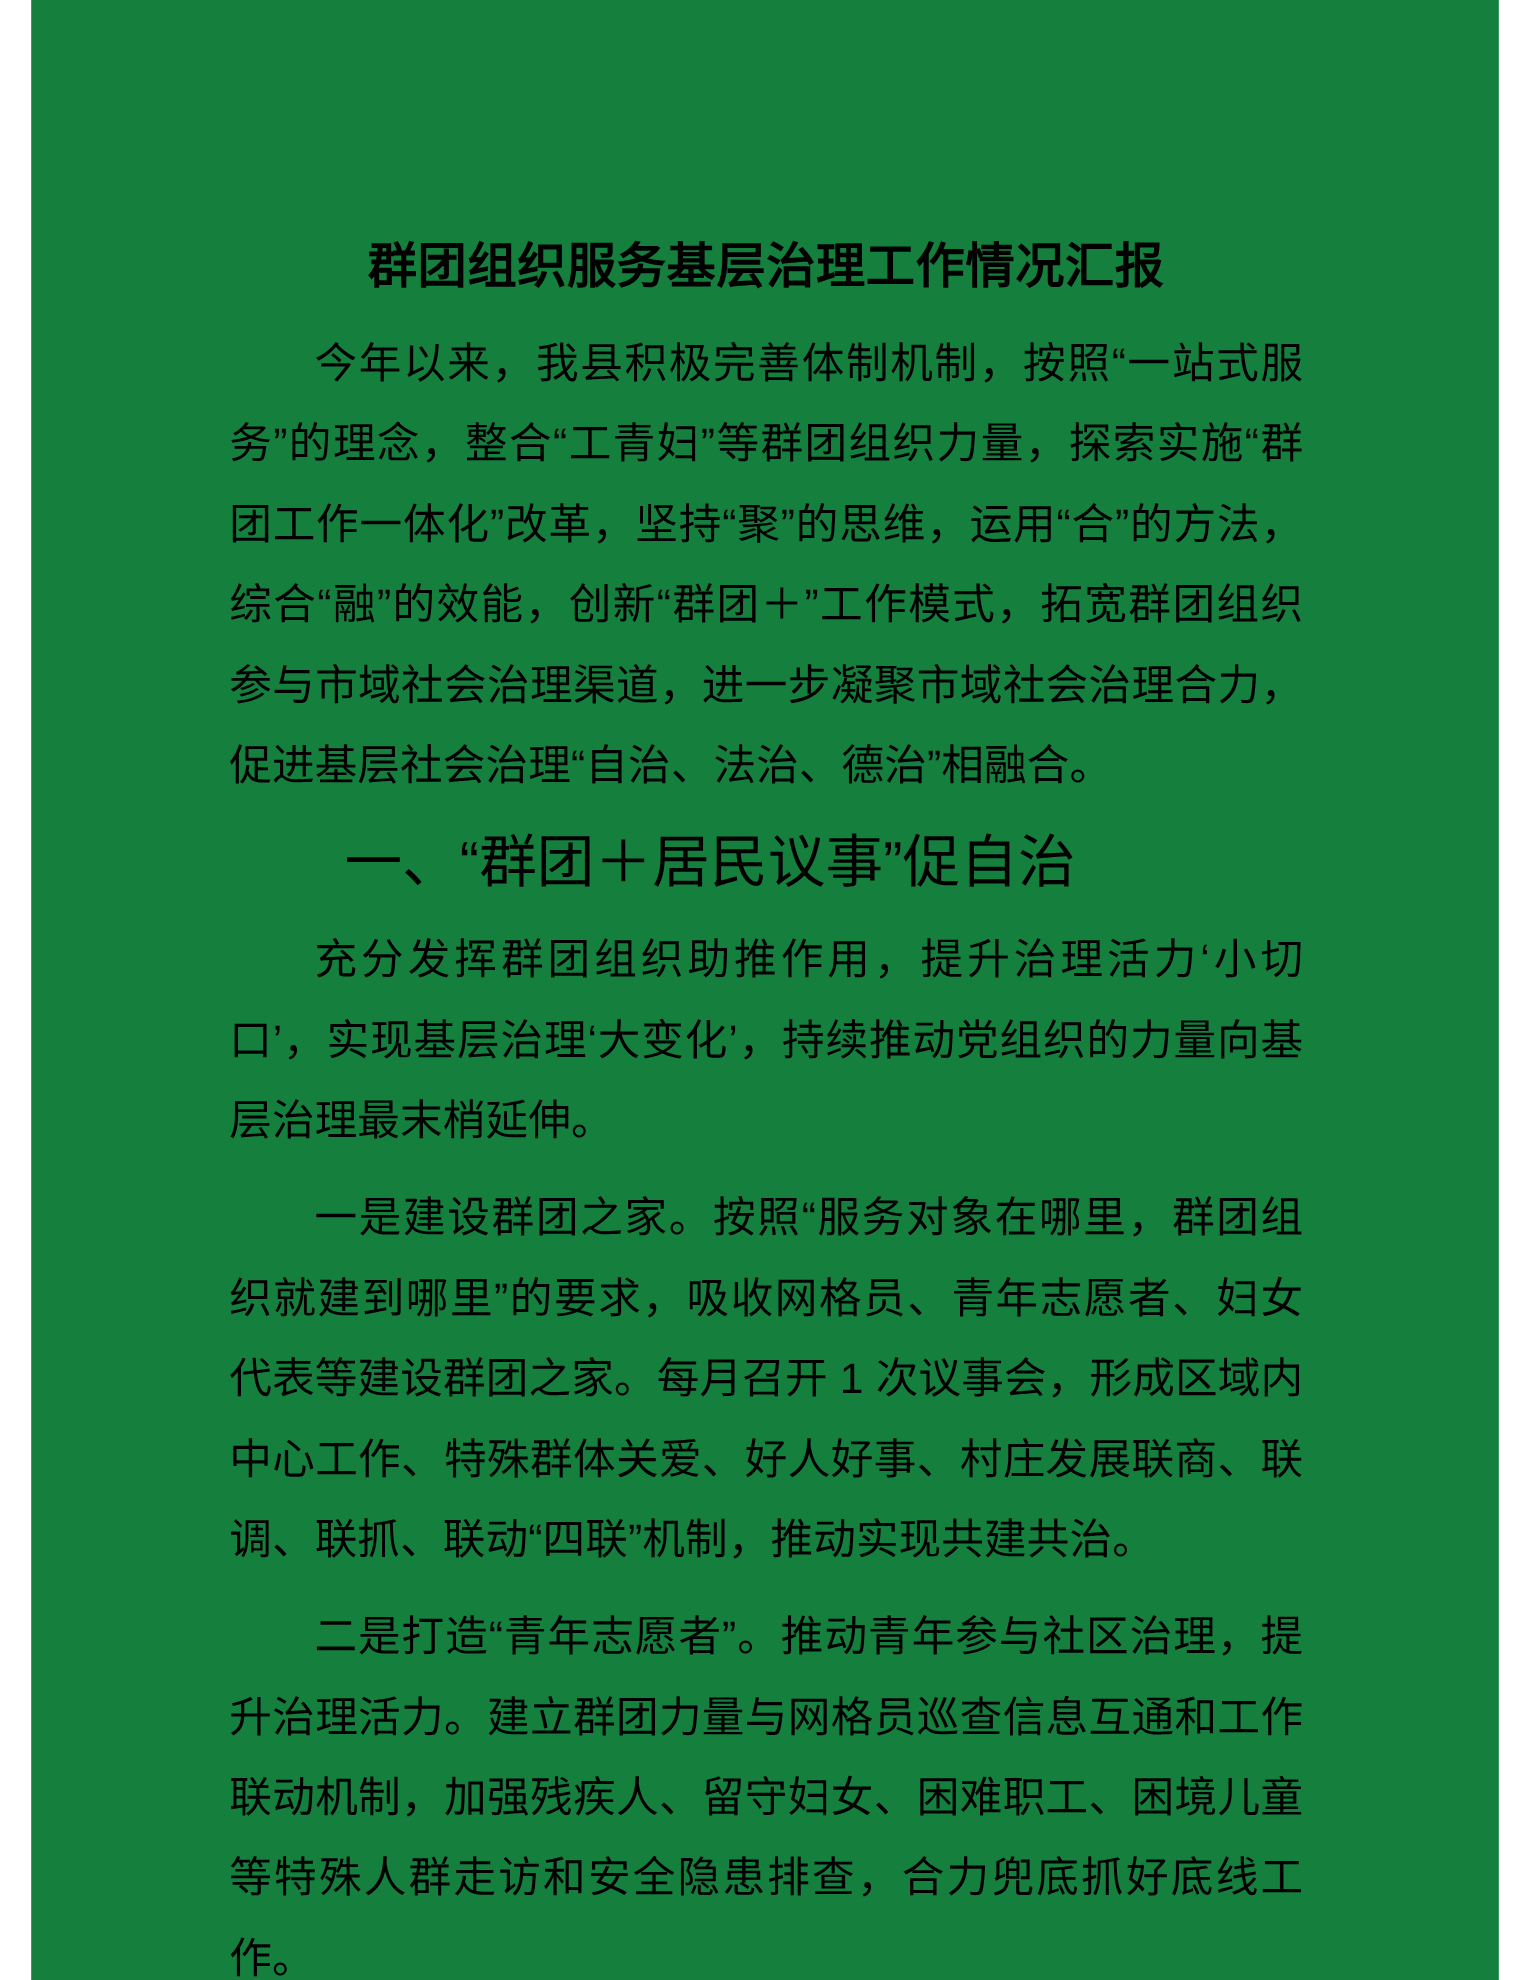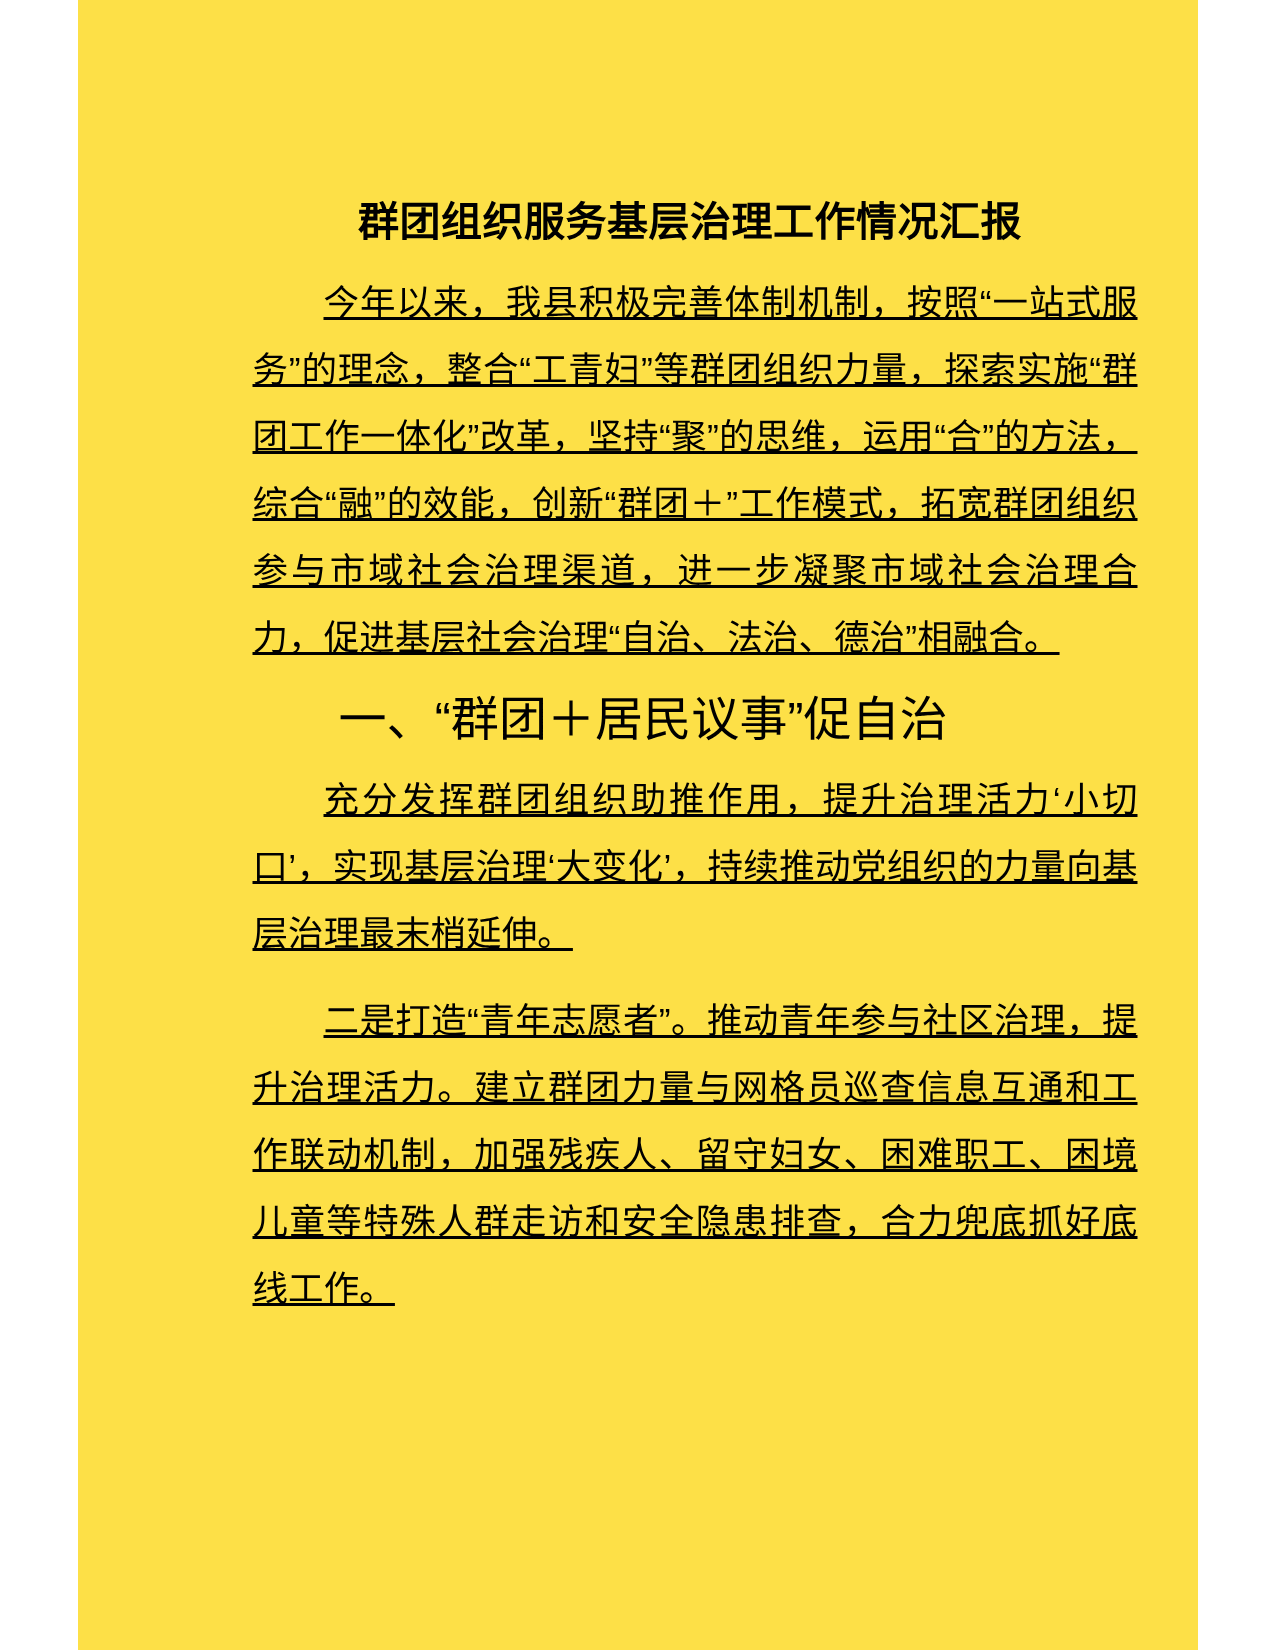--- a/index.html
+++ b/index.html
@@ -7,24 +7,24 @@
     margin: 0;
     padding: 0;
     background: #ffffff;
   }
   body {
     font-family: "Liberation Sans", "DejaVu Sans", sans-serif;
     color: #000000;
   }
   .page {
     position: relative;
-    width: 1120px;
+    width: 1223px;
     height: 1650px;
     margin: 0 auto;
-    background: #fde047;
+    background: #15803d;
     box-sizing: border-box;
     overflow: hidden;
   }
   .content {
     position: absolute;
     left: 165px;
     top: 196px;
     width: 895px;
   }
   .doc-title {
@@ -35,24 +35,23 @@
     line-height: 1.28;
     margin: 0 0 22px 0;
     white-space: nowrap;
   }
   .para {
     font-size: 35.5px;
     line-height: 67px;
     text-align: justify;
     text-justify: inter-ideograph;
     text-align-last: left;
-    margin: 0 0 8px 10px;
+    margin: 0 0 8px 0;
     letter-spacing: 0.1px;
     word-break: break-all;
-    text-decoration: underline;
   }
   .para.indent {
     text-indent: 2em;
   }
   .heading {
     font-size: 48px;
     line-height: 67px;
     text-indent: 2em;
     margin: 0 0 8px 0;
     letter-spacing: 0.1px;
@@ -72,19 +71,20 @@
     <div class="spacer-sm"></div>
 
     <p class="heading">一、“群团＋居民议事”促自治</p>
 
     <div class="spacer-sm"></div>
 
     <p class="para indent">充分发挥群团组织助推作用，提升治理活力‘小切口’，实现基层治理‘大变化’，持续推动党组织的力量向基层治理最末梢延伸。</p>
 
     <div class="spacer-sm"></div>
 
+    <p class="para indent">一是建设群团之家。按照“服务对象在哪里，群团组织就建到哪里”的要求，吸收网格员、青年志愿者、妇女代表等建设群团之家。每月召开 1 次议事会，形成区域内中心工作、特殊群体关爱、好人好事、村庄发展联商、联调、联抓、联动“四联”机制，推动实现共建共治。</p>
 
     <div class="spacer-sm"></div>
 
     <p class="para indent">二是打造“青年志愿者”。推动青年参与社区治理，提升治理活力。建立群团力量与网格员巡查信息互通和工作联动机制，加强残疾人、留守妇女、困难职工、困境儿童等特殊人群走访和安全隐患排查，合力兜底抓好底线工作。</p>
 
   </div>
 </div>
 
 </body></html>

